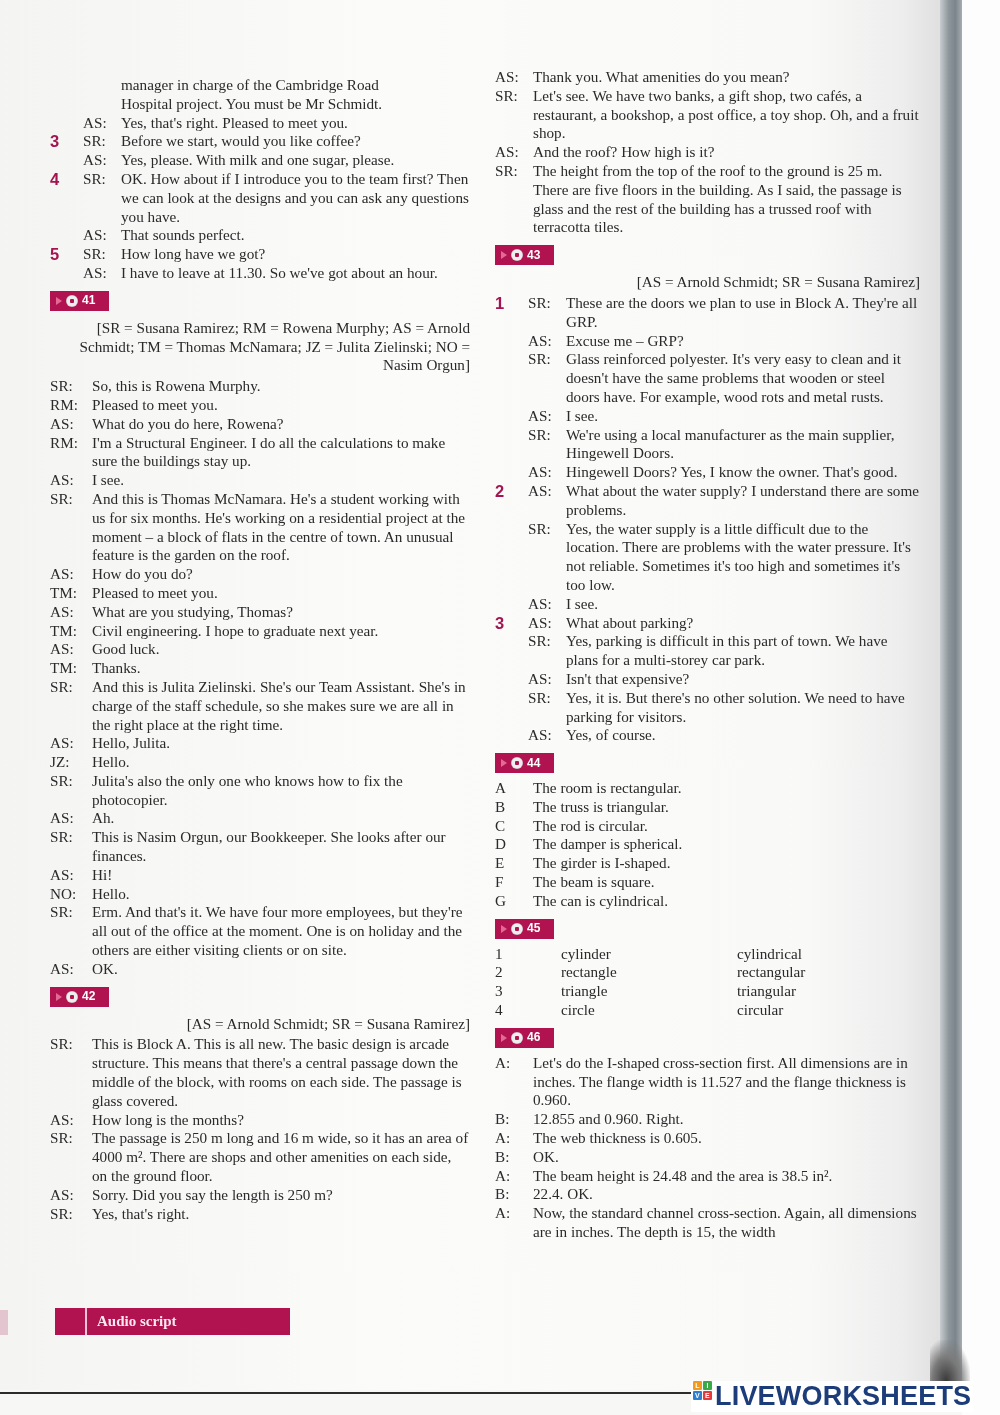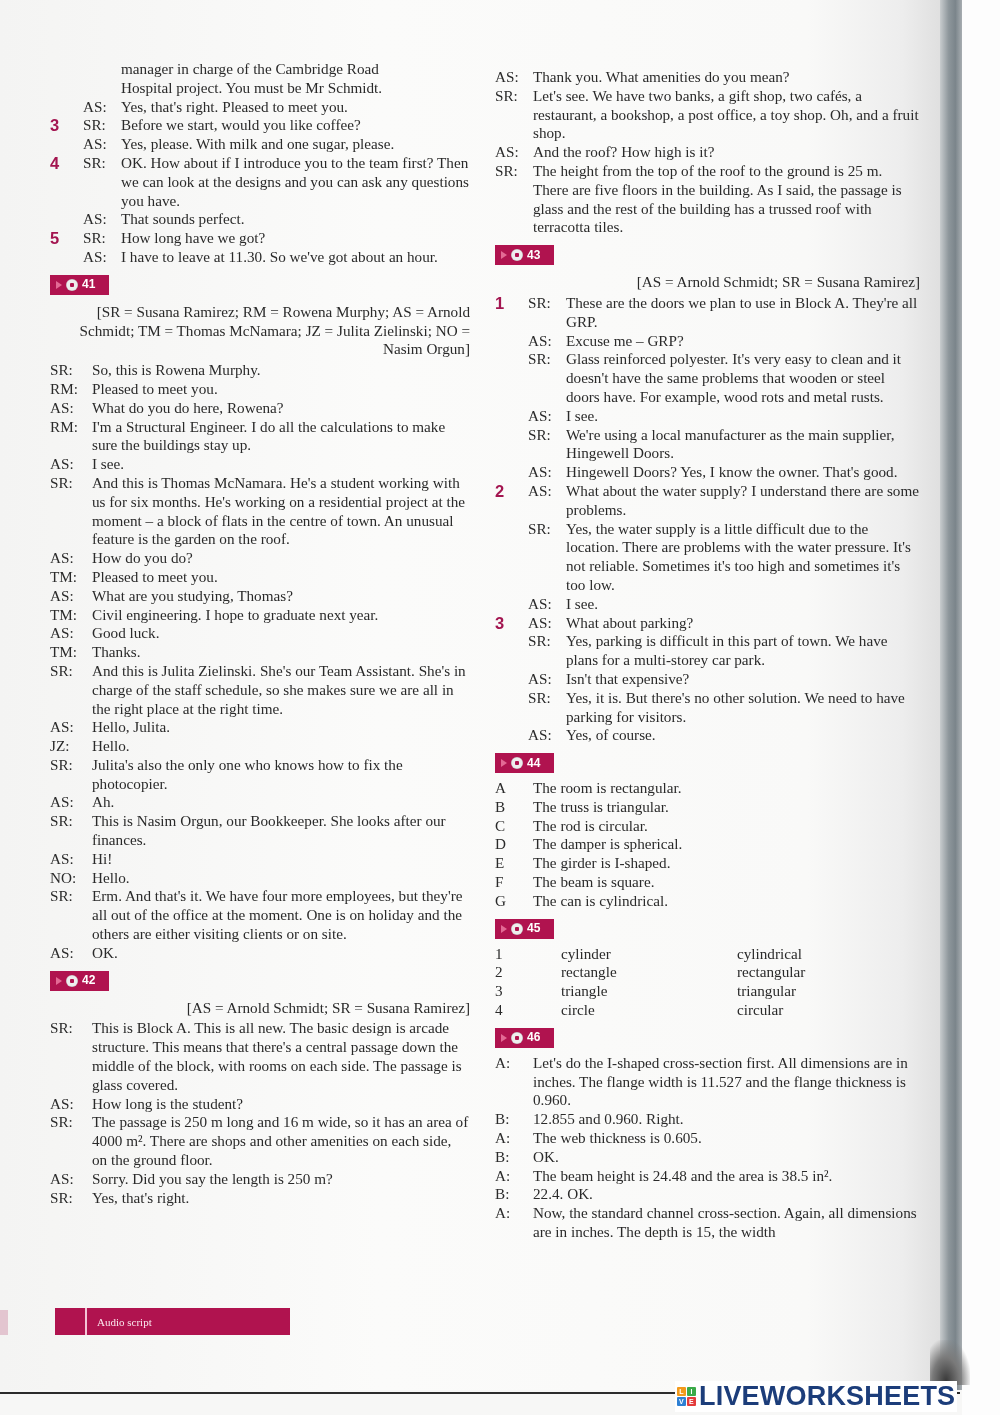--- a/index.html
+++ b/index.html
@@ -18,21 +18,21 @@
     background: linear-gradient(90deg, #c8ccce 0%, #8d969b 40%, #7b858b 70%, #a7adb1 100%);
   }
   .right-margin {
     position: absolute; left: 962px; top: 0; width: 38px; height: 1415px; background: #fdfdfd;
   }
   .bottom-shadow {
     position: absolute; left: 930px; top: 1340px; width: 40px; height: 45px;
     background: radial-gradient(ellipse at 40% 90%, #3a3a3a 0%, #7a7a7a 40%, rgba(255,255,255,0) 75%);
   }
   .col { position: absolute; font-size: 15.2px; line-height: 18.8px; }
-  .col-left { left: 50px; top: 60px; width: 420px; }
+  .col-left { left: 50px; top: 76px; width: 420px; }
   .col-right { left: 495px; top: 68px; width: 425px; }
 
   .line { display: flex; align-items: flex-start; }
   .num {
     width: 33px; flex: 0 0 33px;
     font-family: "Liberation Sans", "DejaVu Sans", sans-serif; font-weight: bold;
     color: #a31550; font-size: 16.5px;
   }
   .spk { flex: 0 0 38px; width: 38px; }
   .spk-wide { flex: 0 0 42px; width: 42px; }
@@ -54,28 +54,28 @@
   .list-row { display: flex; }
   .list-row .k { flex: 0 0 38px; }
   .list-row .a { flex: 0 0 176px; margin-left: 28px; }
   .list-row .b { flex: 1 1 auto; }
 
   .footer {
     position: absolute; top: 1308px; left: 55px; width: 235px; height: 27px;
     background: #b0134f; display: flex; align-items: center;
   }
   .footer .sep { width: 2px; height: 27px; background: #f4c4d6; margin-left: 30px; margin-right: 10px; }
-  .footer .label { color: #fbe9ef; font-size: 11px; }
+  .footer .label { color: #fbe9ef; font-size: 15px; font-weight: bold; }
   .page-no {
     position: absolute; left: 0; top: 1310px; width: 8px; height: 25px; background: #e3c5d0;
     font-family: "Liberation Sans", sans-serif; font-size: 14px; font-weight: bold; color: #333;
   }
   .bottom-rule { position: absolute; left: 0; top: 1392px; width: 960px; height: 2px; background: #2b2b2b; }
   .logo {
-    position: absolute; left: 675px; top: 1381px; display: flex; align-items: center; gap: 3px;
+    position: absolute; left: 691px; top: 1381px; display: flex; gap: 3px;
     font-family: "Liberation Sans", "DejaVu Sans", sans-serif; font-weight: bold; font-size: 27px;
     color: #1c3d7a; letter-spacing: 0.2px; background: #fff; padding: 0 2px;
   }
   .logo-grid { display: grid; grid-template-columns: 9px 9px; grid-template-rows: 9px 9px; gap: 1px; }
   .logo-grid span { font-size: 7px; color: #fff; text-align: center; line-height: 9px; border-radius: 1px; }
   .g1 { background: #f29a1c; } .g2 { background: #3aaa48; } .g3 { background: #2d7fd3; } .g4 { background: #e33b3b; }
 </style>
 </head>
 <body>
 
@@ -232,21 +232,21 @@
     <span>42</span>
   </div>
   <div class="cast">[AS = Arnold Schmidt; SR = Susana Ramirez]</div>
   <div>
     <div class="line">
         <span class="spk-wide">SR:</span>
         <span class="txt">This is Block A. This is all new. The basic design is arcade structure. This means that there's a central passage down the middle of the block, with rooms on each side. The passage is glass covered.</span>
       </div>
     <div class="line">
         <span class="spk-wide">AS:</span>
-        <span class="txt">How long is the student?</span>
+        <span class="txt">How long is the months?</span>
       </div>
     <div class="line">
         <span class="spk-wide">SR:</span>
         <span class="txt">The passage is 250 m long and 16 m wide, so it has an area of 4000 m². There are shops and other amenities on each side, on the ground floor.</span>
       </div>
     <div class="line">
         <span class="spk-wide">AS:</span>
         <span class="txt">Sorry. Did you say the length is 250 m?</span>
       </div>
     <div class="line">

